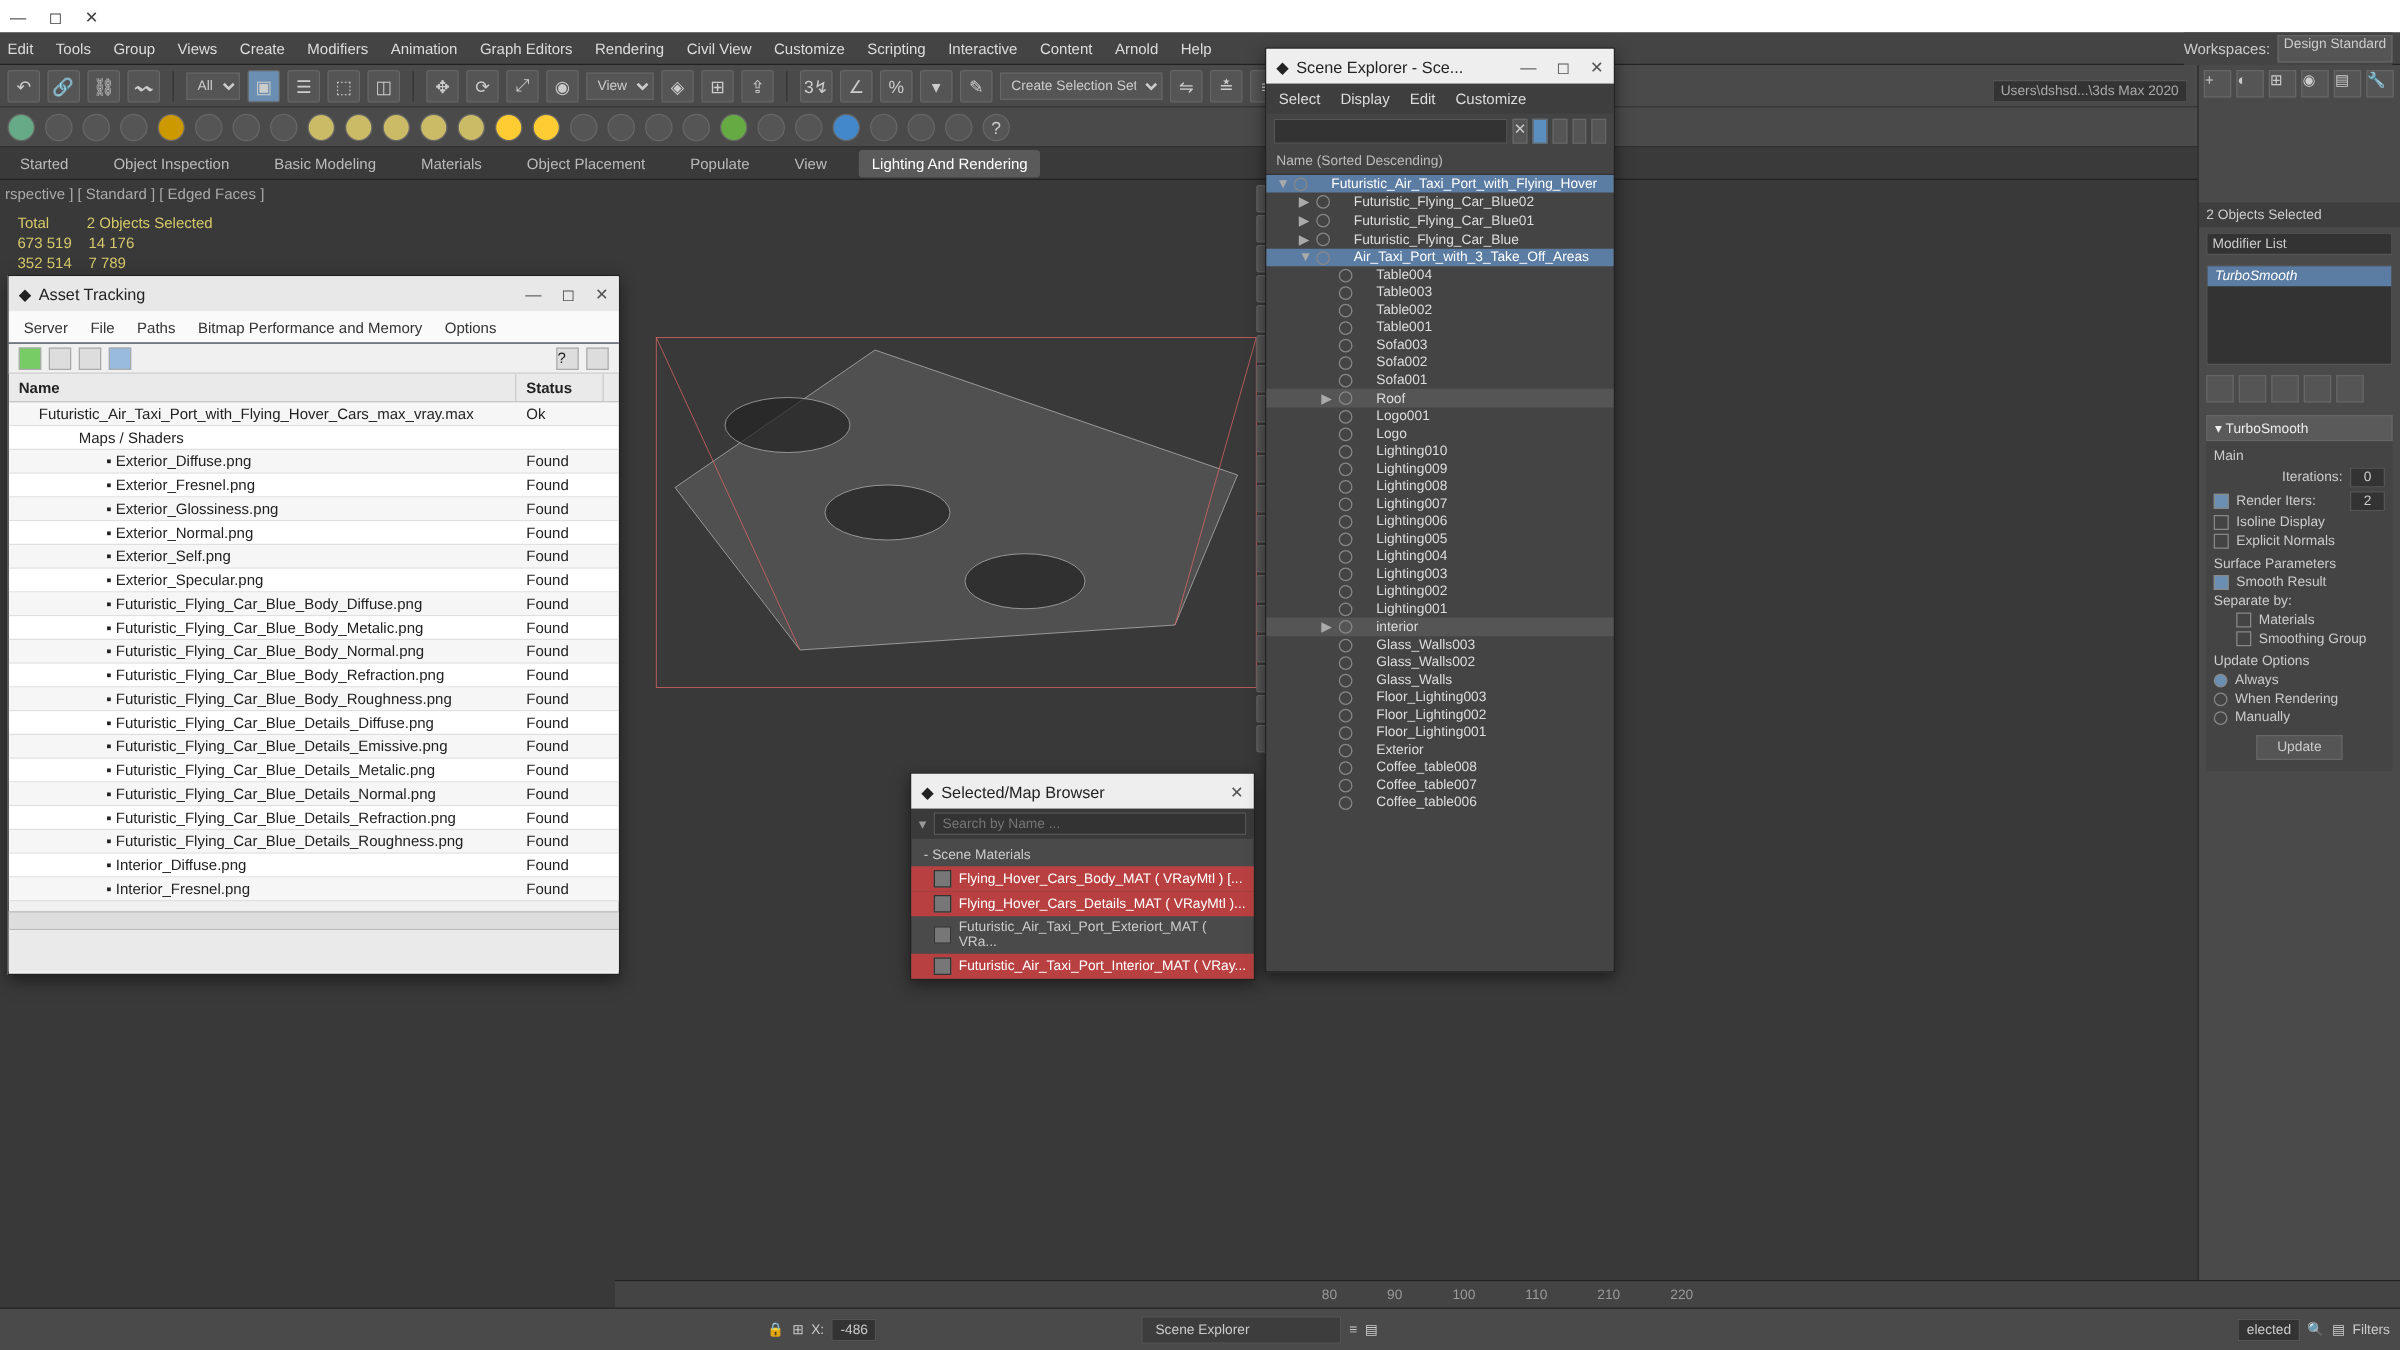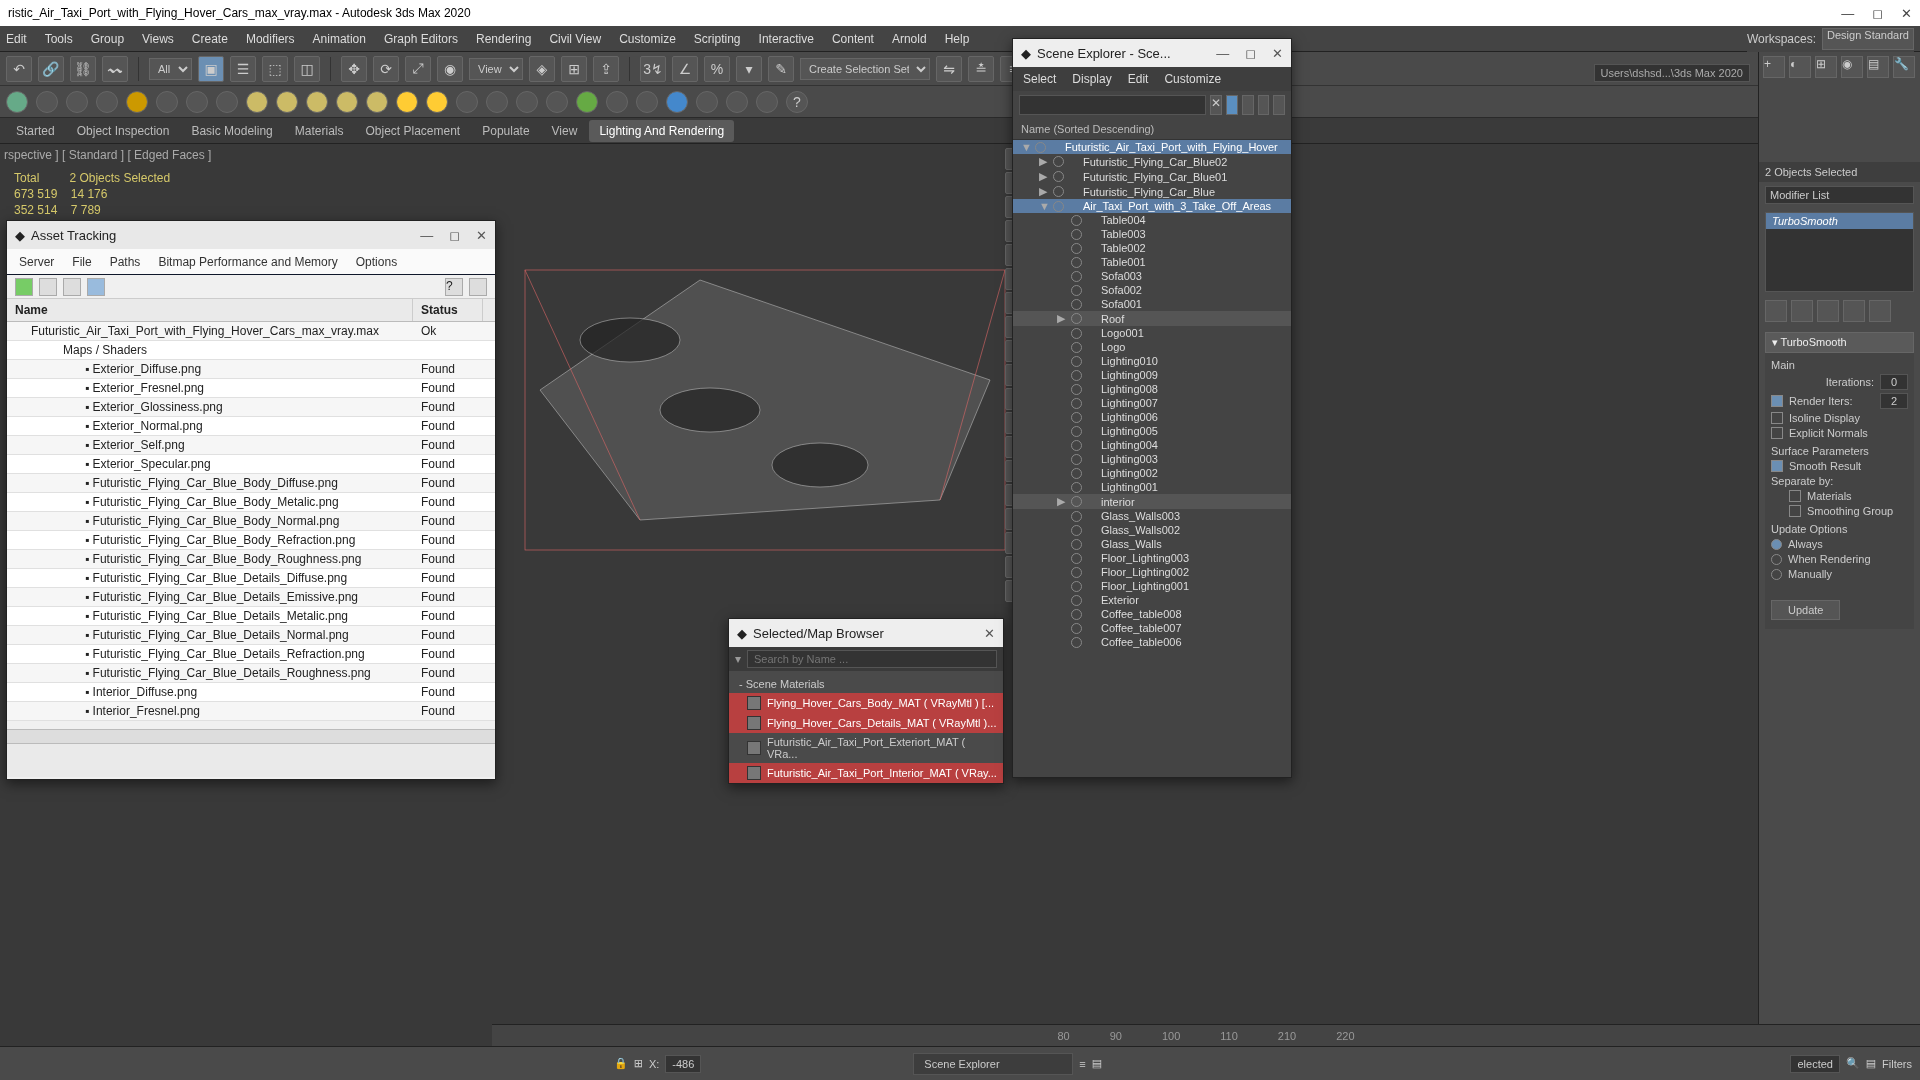--- a/index.html
+++ b/index.html
@@ -10,21 +10,21 @@
 .menubar { height:26px; background:#444; display:flex; align-items:center; padding:0 6px; gap:18px; color:#ddd; border-bottom:1px solid #222; }
 .menubar span { cursor:default; }
 .workspaces { position:absolute; right:6px; top:26px; height:26px; display:flex; align-items:center; gap:6px; background:#444; color:#ccc; }
 .toolbar1 { height:34px; background:#4a4a4a; display:flex; align-items:center; padding:0 6px; gap:6px; border-bottom:1px solid #333; }
 .toolbar1 .sep { width:1px; height:24px; background:#333; margin:0 4px;}
 .toolbar1 .btn,.toolbar2 .btn { width:26px; height:26px; background:#555; border:1px solid #666; border-radius:2px; display:inline-flex; align-items:center; justify-content:center; font-size:14px; }
 .toolbar1 .btn.active{ background:#6b8fb3; }
 .toolbar1 select,.dropdown { background:#555; color:#ccc; border:1px solid #666; height:22px; padding:0 4px; font-size:11px;}
 .toolbar2 { height:32px; background:#4a4a4a; display:flex; align-items:center; padding:0 6px; gap:8px; border-bottom:1px solid #2a2a2a;}
 .toolbar2 .btn { width:22px; height:22px; border-radius:11px; }
-.tabbar { height:26px; background:#3a3a3a; display:flex; align-items:center; padding:0 6px; gap:2px; font-size:12px; border-bottom:1px solid #222;}
+.tabbar { height:26px; background:#3a3a3a; display:flex; align-items:center; padding:0 6px; gap:16px; font-size:12px; border-bottom:1px solid #222;}
 .tabbar .tab { padding:4px 10px; color:#bbb; }
 .tabbar .tab.active { background:#5a5a5a; color:#fff; border-radius:3px;}
 .viewport-label { position:absolute; left:4px; top:148px; color:#aaa; font-size:12px;}
 .viewport { position:absolute; left:0; top:144px; right:0; bottom:34px; background:#393939; }
 .stats { position:absolute; left:14px; top:170px; color:#d6c96a; font-size:12px; line-height:16px;}
 .icon-strip { position:absolute; top:148px; left:1005px; width:26px; display:flex; flex-direction:column; gap:2px;}
 .icon-strip .ibtn{ width:24px; height:22px; background:#555; border:1px solid #666; border-radius:2px;}
 .timeline { position:absolute; left:492px; right:0; bottom:34px; height:22px; background:#444; border-top:1px solid #222; display:flex; align-items:center; font-size:11px; color:#999; padding:0 8px; gap:40px; justify-content:center;}
 .statusbar { position:absolute; left:0; right:0; bottom:0; height:34px; background:#4a4a4a; border-top:1px solid #222; display:flex; align-items:center; padding:0 8px; gap:6px; font-size:11px; color:#ccc;}
 .statusbar .field { background:#333; padding:2px 6px; border:1px solid #555;}
@@ -94,21 +94,20 @@
 .right-panel .rollbody .rad.on{ background:#6b8fb3;}
 .right-panel .rollbody button{ background:#555; border:1px solid #666; color:#ccc; padding:3px 16px; font-size:11px;}
 .pathbar { position:absolute; right:170px; top:64px; background:#333; border:1px solid #555; padding:2px 6px; font-size:11px; color:#aaa;}
 .wire-placeholder { position:absolute; left:520px; top:250px; width:490px; height:320px; pointer-events:none;}
 .wire-placeholder svg { width:100%; height:100%; }
 </style>
 </head>
 <body>
 
 <div class="titlebar">
-  <span class="title">ristic_Air_Taxi_Port_with_Flying_Hover_Cars_max_vray.max - Autodesk 3ds Max 2020</span>
   <div class="winbtns">
     <span>—</span>
     <span>◻</span>
     <span>✕</span>
   </div>
 </div>
 
 <div class="menubar" id="menubar">
     <span>Edit</span>
     <span>Tools</span>
@@ -720,21 +719,21 @@
           <span>Always</span>
         </div>
       <div class="prow">
           <span class="rad"></span>
           <span>When Rendering</span>
         </div>
       <div class="prow">
           <span class="rad"></span>
           <span>Manually</span>
         </div>
-      <div class="prow" style="margin-top:20px">
+      <div class="prow" style="justify-content:center;margin-top:8px">
           <button>Update</button>
         </div>
     </div>
   </div>
 </div>
 
 <div class="timeline" id="timeline">
     <span>80</span>
     <span>90</span>
     <span>100</span>

